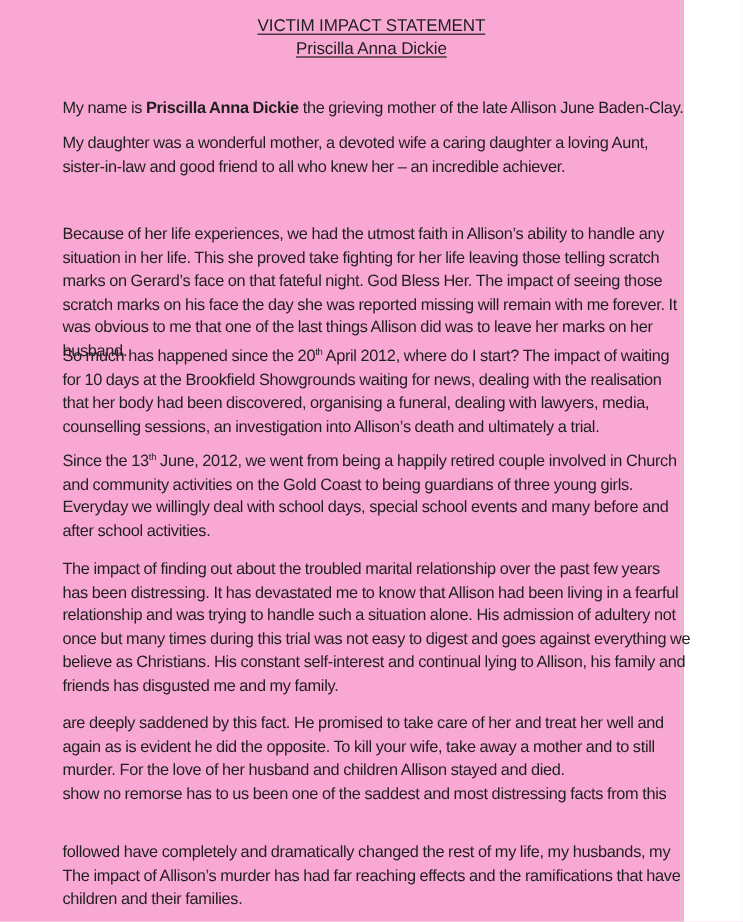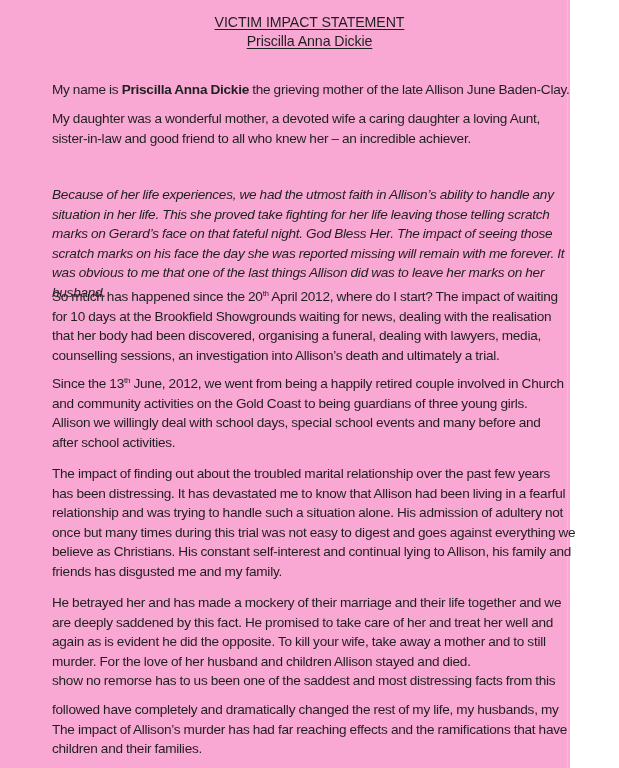--- a/index.html
+++ b/index.html
@@ -60,21 +60,21 @@
     word-spacing: -0.3px;
   }
   .para b { font-weight: bold; }
   sup {
     font-size: 8px;
     line-height: 0;
     vertical-align: 5px;
   }
   .p1 { position: absolute; top: 0; }
   .p2 { position: absolute; top: 29px; }
-  .p3 { position: absolute; top: 105px; font-style: italic; }
+  .p3 { position: absolute; top: 105px; }
   .p4 { position: absolute; top: 207px; }
   .p5 { position: absolute; top: 294px; }
   .p6 { position: absolute; top: 384px; }
   .p7 { position: absolute; top: 513px; }
   .p8 { position: absolute; top: 620px; }
   .line { display: block; white-space: nowrap; }
 </style>
 </head>
 <body>
 
@@ -109,35 +109,34 @@
     <p class="para p4">
       <span class="line"><span>So much has happened since the 20</span><sup>th</sup><span> April 2012, where do I start?  The impact of waiting</span></span>
       <span class="line">for 10 days at the Brookfield Showgrounds waiting for news, dealing with the realisation</span>
       <span class="line">that her body had been discovered, organising a funeral, dealing with lawyers, media,</span>
       <span class="line">counselling sessions, an investigation into Allison’s death and ultimately a trial.</span>
     </p>
 
     <p class="para p5">
       <span class="line"><span>Since the 13</span><sup>th</sup><span> June, 2012, we went from being a happily retired couple involved in Church</span></span>
       <span class="line">and community activities on the Gold Coast to being guardians of three young girls.</span>
-      <span class="line">Allison we willingly deal with school days, special school events and many before and</span>
+      <span class="line">Everyday we willingly deal with school days, special school events and many before and</span>
       <span class="line">after school activities.</span>
     </p>
 
     <p class="para p6">
       <span class="line">The impact of finding out about the troubled marital relationship over the past few years</span>
       <span class="line">has been distressing.  It has devastated me to know that Allison had been living in a fearful</span>
       <span class="line">relationship and was trying to handle such a situation alone.  His admission of adultery not</span>
       <span class="line">once but many times during this trial was not easy to digest and goes against everything we</span>
       <span class="line">believe as Christians. His constant self-interest and continual lying to Allison, his family and</span>
       <span class="line">friends has disgusted me and my family.</span>
     </p>
 
     <p class="para p7">
-      <span class="line">He betrayed her and has made a mockery of their marriage and their life together and we</span>
       <span class="line">are deeply saddened by this fact.  He promised to take care of her and treat her well and</span>
       <span class="line">again as is evident he did the opposite.  To kill your wife, take away a mother and to still</span>
       <span class="line">murder.  For the love of her husband and children Allison stayed and died.</span>
       <span class="line">show no remorse has to us been one of the saddest and most distressing facts from this</span>
     </p>
 
     <p class="para p8">
       <span class="line">followed have completely and dramatically changed the rest of my life, my husbands, my</span>
       <span class="line">The impact of Allison’s murder has had far reaching effects and the ramifications that have</span>
       <span class="line">children and their families.</span>

